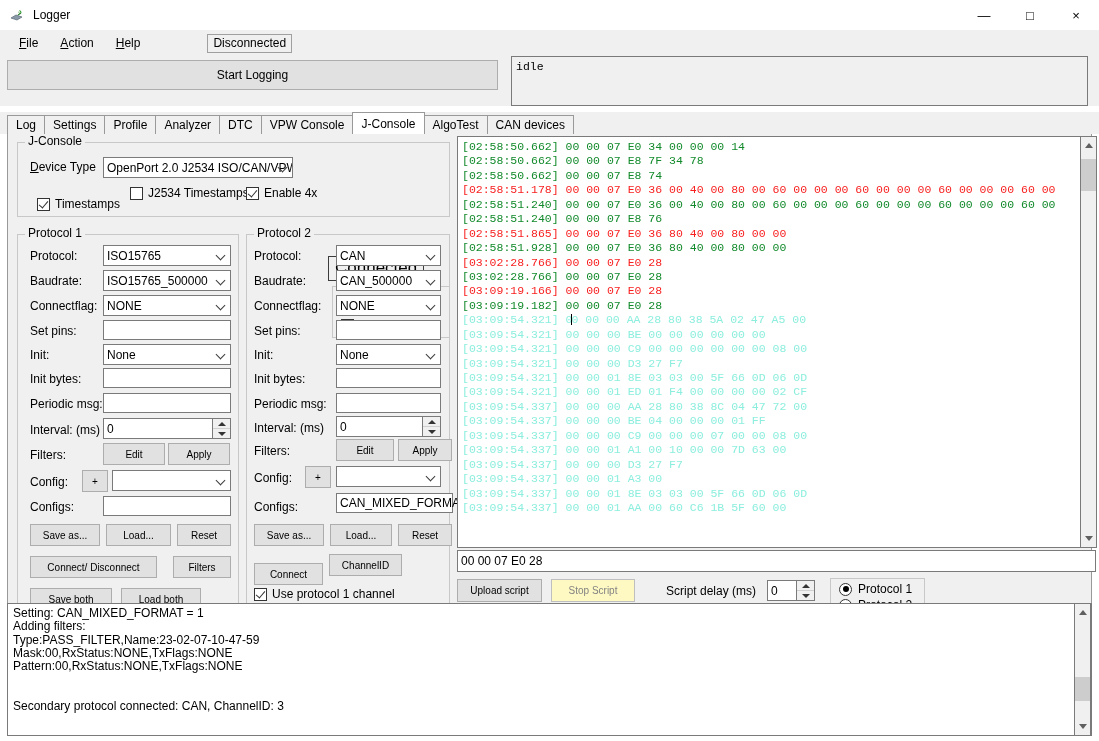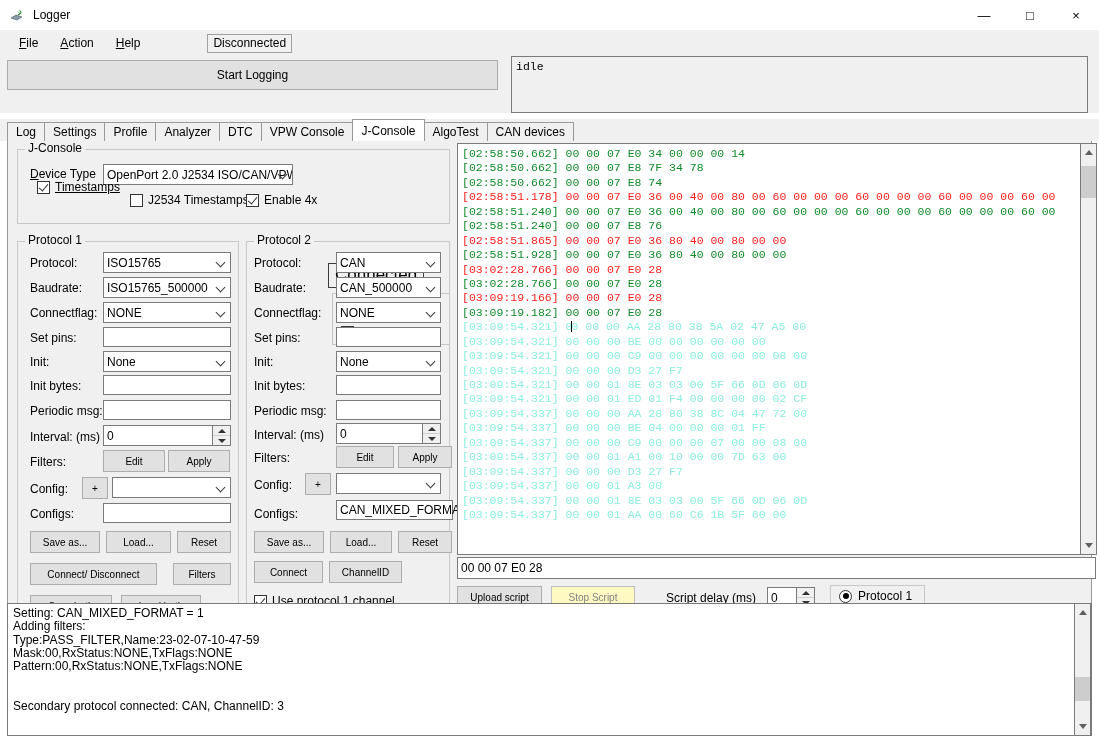--- a/index.html
+++ b/index.html
@@ -58,21 +58,21 @@
   .startlog-row { display: flex; padding: 0 0 0 7px; background: #f0f0f0; }
   .start-logging {
     width: 489px; height: 28px;
     border: 1px solid #adadad;
     background: #e1e1e1;
     display: flex; align-items: center; justify-content: center;
     font-size: 12px;
   }
   .idle-box {
     margin-left: 13px;
-    width: 577px; height: 57px;
+    width: 577px; height: 50px;
     border: 1px solid #7a7a7a;
     background: #f0f0f0;
     box-sizing: border-box;
     font-family: "Liberation Mono", monospace;
     font-size: 11.5px;
     padding: 3px 4px;
     color: #000;
   }
 
   
@@ -374,21 +374,21 @@
 
       <div class="group" style="left:9px; top:8px; width:433px; height:75px;">
         <div class="legend">J-Console</div>
 
         <div class="lbl" style="position:absolute; left:12px; top:17px;"><u>D</u>evice Type</div>
         <div class="combo" style="position:absolute; left:85px; top:14px; width:190px;">
           <span>OpenPort 2.0 J2534 ISO/CAN/VPW</span>
           <span class="arrow"></span>
         </div>
 
-        <div class="chk on" style="position:absolute; left:19px; top:30px;text-decoration:underline;">
+        <div class="chk on" style="position:absolute; left:19px; top:54px;">
           <span class="box"></span>
           <span>Timestamps</span>
         </div>
         <div class="chk" style="position:absolute; left:112px; top:43px;">
           <span class="box"></span>
           <span>J2534 Timestamps</span>
         </div>
         <div class="chk on" style="position:absolute; left:228px; top:43px;">
           <span class="box"></span>
           <span>Enable 4x</span>
@@ -539,21 +539,21 @@
           <span class="arrow"></span>
         </div>
 
         <div class="lbl" style="position:absolute; left:7px; top:265px;">Configs:</div>
         <div class="tb" style="position:absolute; left:89px; top:258px; width:117px; display:flex; align-items:center;">CAN_MIXED_FORMAT</div>
 
         <div class="btn" style="position:absolute; left:7px; top:289px; width:70px; height:22px;">Save as...</div>
         <div class="btn" style="position:absolute; left:83px; top:289px; width:62px; height:22px;">Load...</div>
         <div class="btn" style="position:absolute; left:151px; top:289px; width:54px; height:22px;">Reset</div>
 
-        <div class="btn" style="position:absolute; left:7px; top:319px; width:69px; height:22px;">Connect</div>
+        <div class="btn" style="position:absolute; left:7px; top:328px; width:69px; height:22px;">Connect</div>
         <div class="btn" style="position:absolute; left:82px; top:319px; width:73px; height:22px;">ChannelID</div>
 
         <div class="chk on" style="position:absolute; left:7px; top:352px;">
           <span class="box"></span>
           <span>Use protocol 1 channel</span>
         </div>
       </div>
 
     </div>
 

